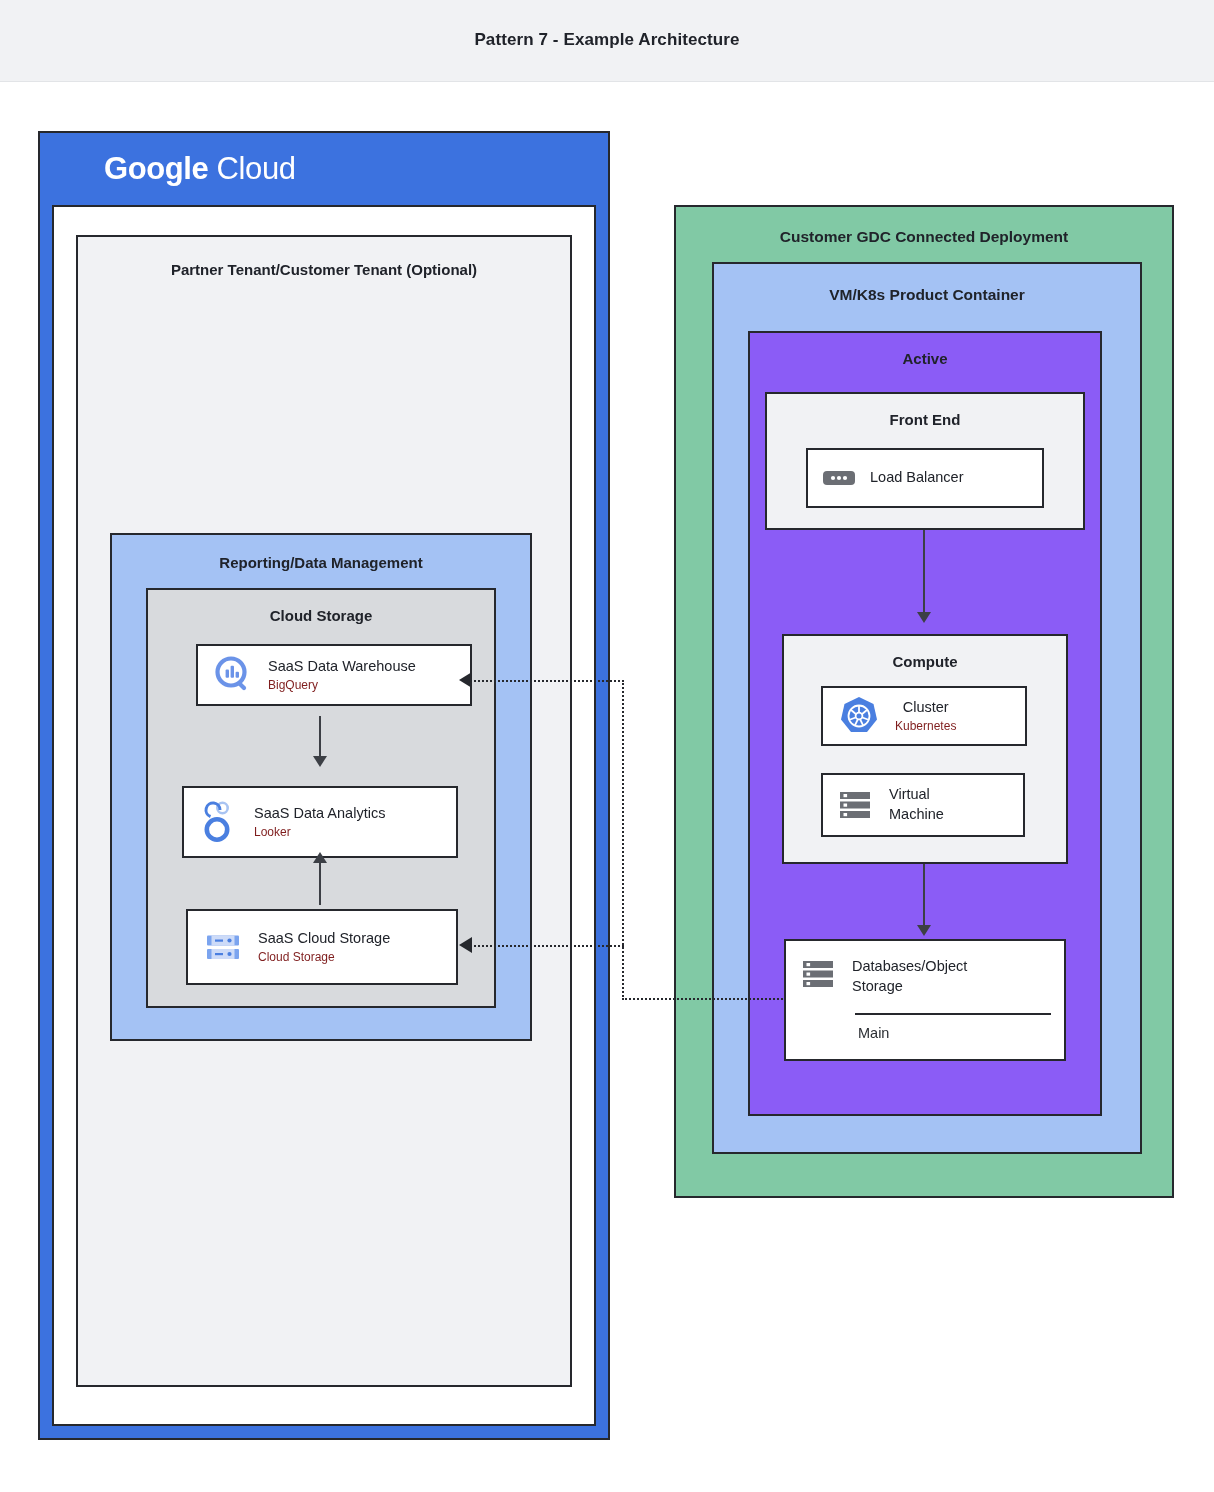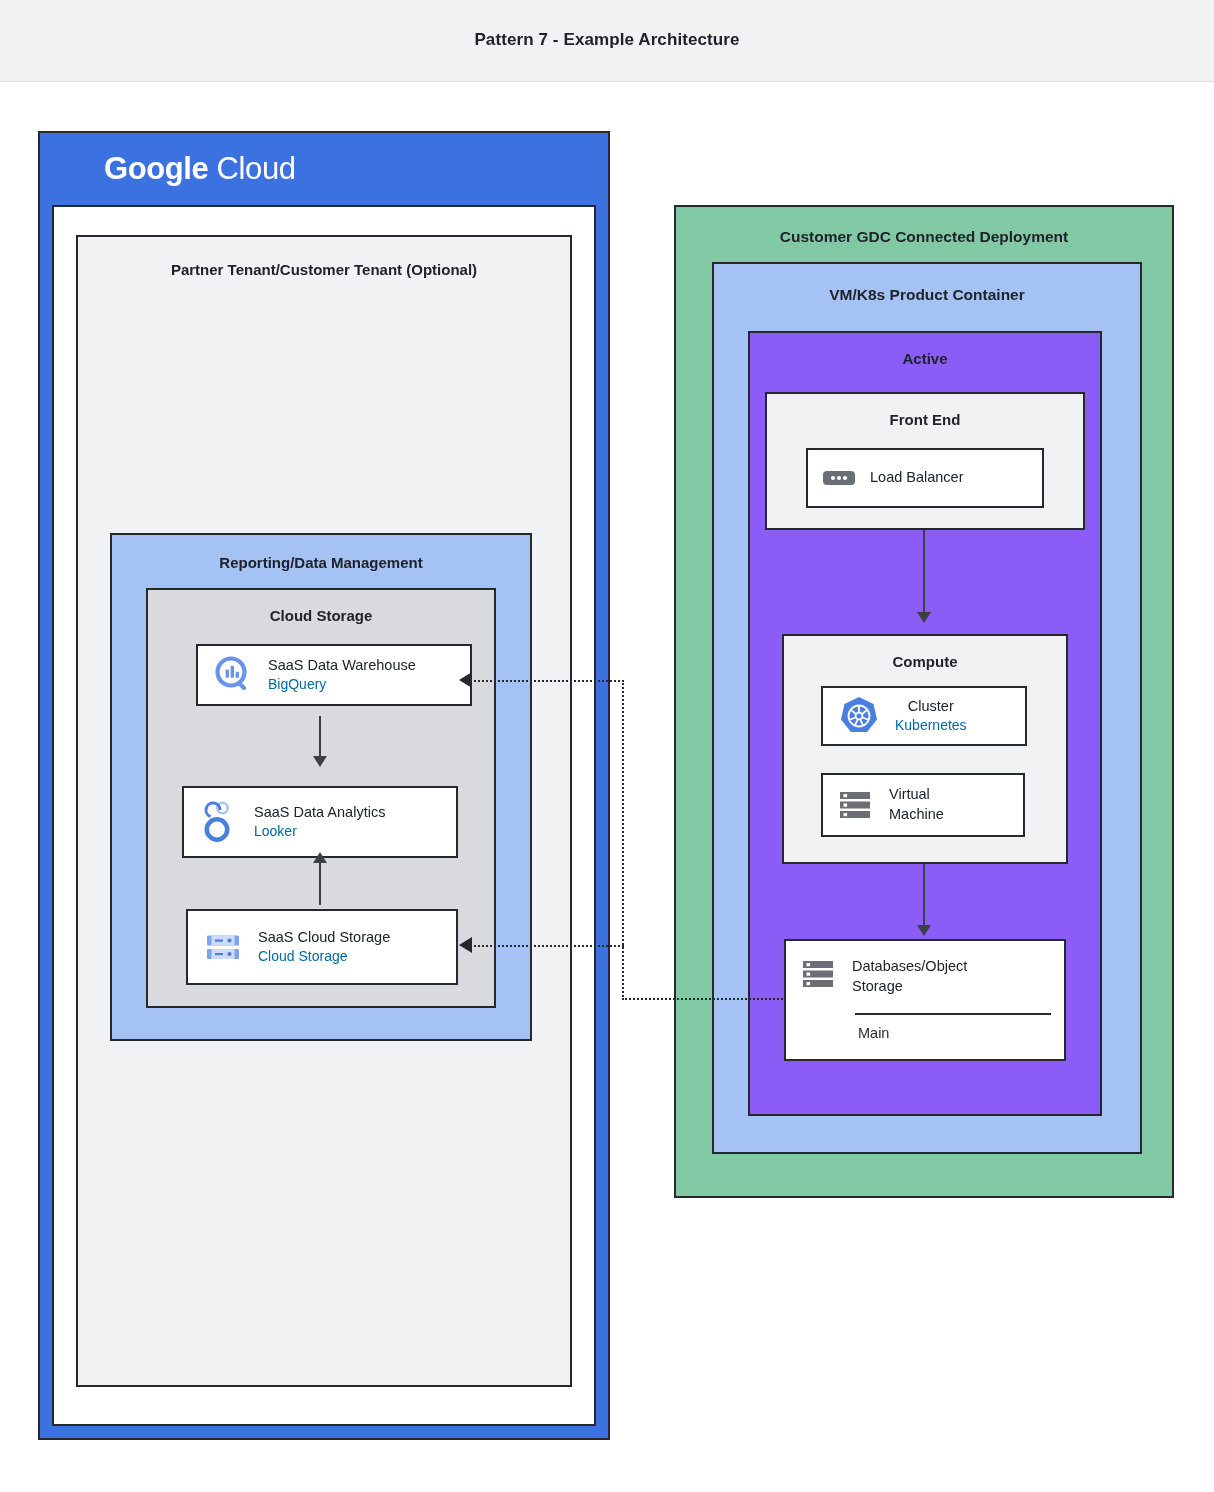--- a/index.html
+++ b/index.html
@@ -93,21 +93,21 @@
     position: absolute;
     background: #ffffff;
     border: 2px solid #26282d;
     display: flex;
     align-items: center;
     padding-left: 14px;
     gap: 14px;
   }
   .item-text { display: flex; flex-direction: column; justify-content: center; }
   .item-title { font-size: 14.5px; font-weight: normal; color: #20232a; line-height: 1.35; }
-  .item-sub { font-size: 14px; font-weight: normal; color: #0369a1; line-height: 1.35; }
+  .item-sub { font-size: 12px; font-weight: normal; color: #7f1d1d; line-height: 1.35; }
 
   #card-bigquery  { left: 182px; top: 644px; width: 276px; height: 62px; margin-left: 14px; }
   #card-looker    { left: 182px; top: 776px; width: 276px; height: 72px; margin-top: 10px; }
   #card-gcs       { left: 186px; top: 909px; width: 272px; height: 76px; }
 
   
   .icon { flex: 0 0 auto; display: block; }
 
   
   #gdc-box {

